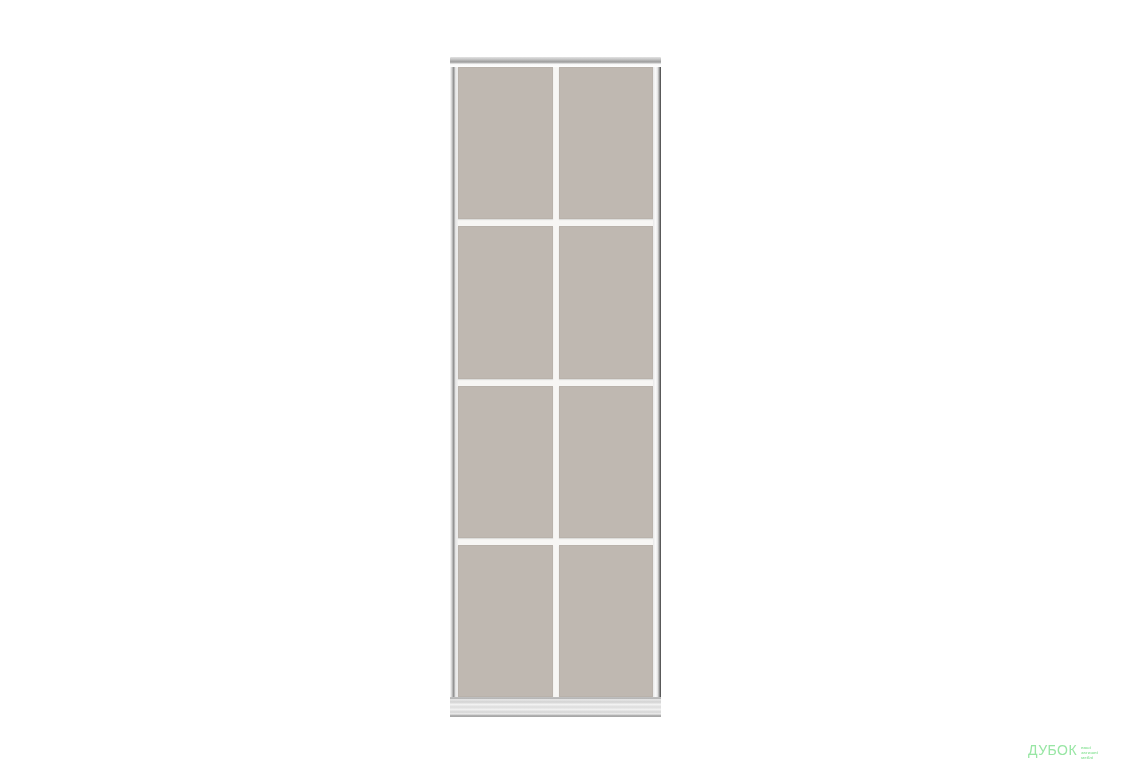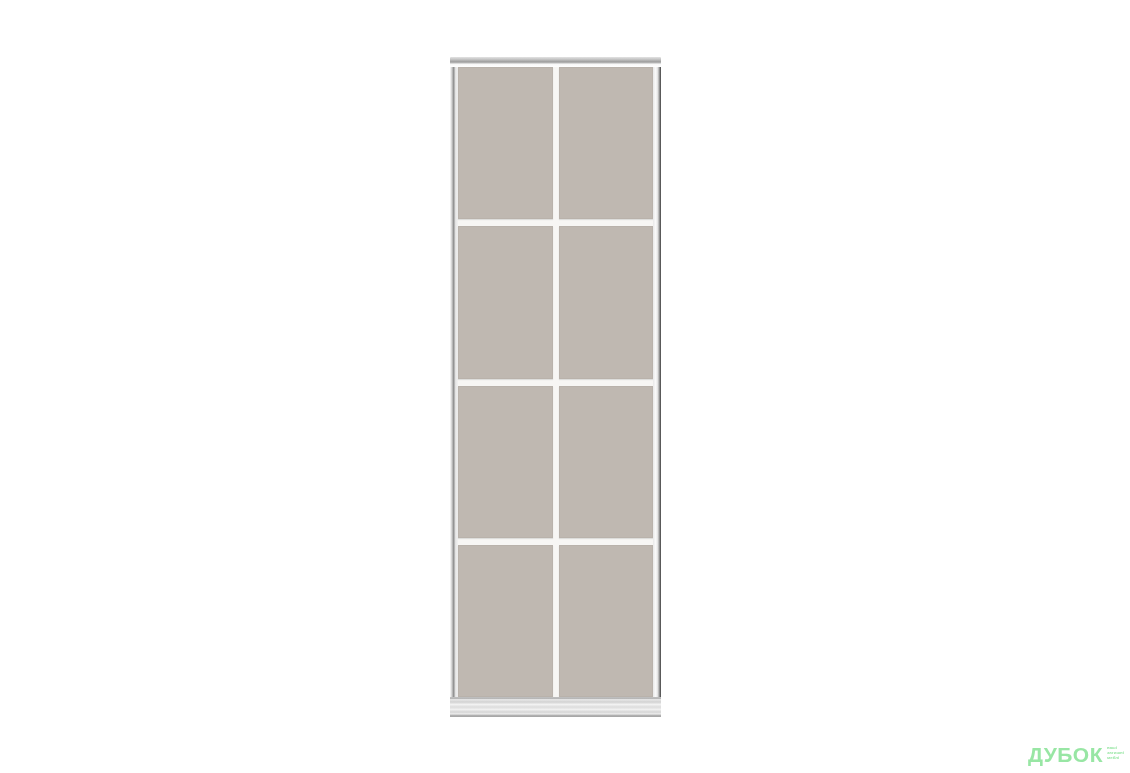--- a/index.html
+++ b/index.html
@@ -80,22 +80,22 @@
     position: absolute;
     left: 1028px;
     top: 743px;
     display: flex;
     align-items: flex-start;
     gap: 4px;
     user-select: none;
   }
   .brand {
     color: var(--logo-green, #98e6a4);
-    font-weight: 700;
-    font-size: 21px;
+    font-weight: 400;
+    font-size: 14px;
     line-height: 1.1;
     letter-spacing: 0.5px;
     white-space: nowrap;
   }
   .tagline {
     margin-top: 2px;
     color: var(--logo-green, #98e6a4);
     font-weight: 700;
     font-size: 8px;
     line-height: 1.15;

